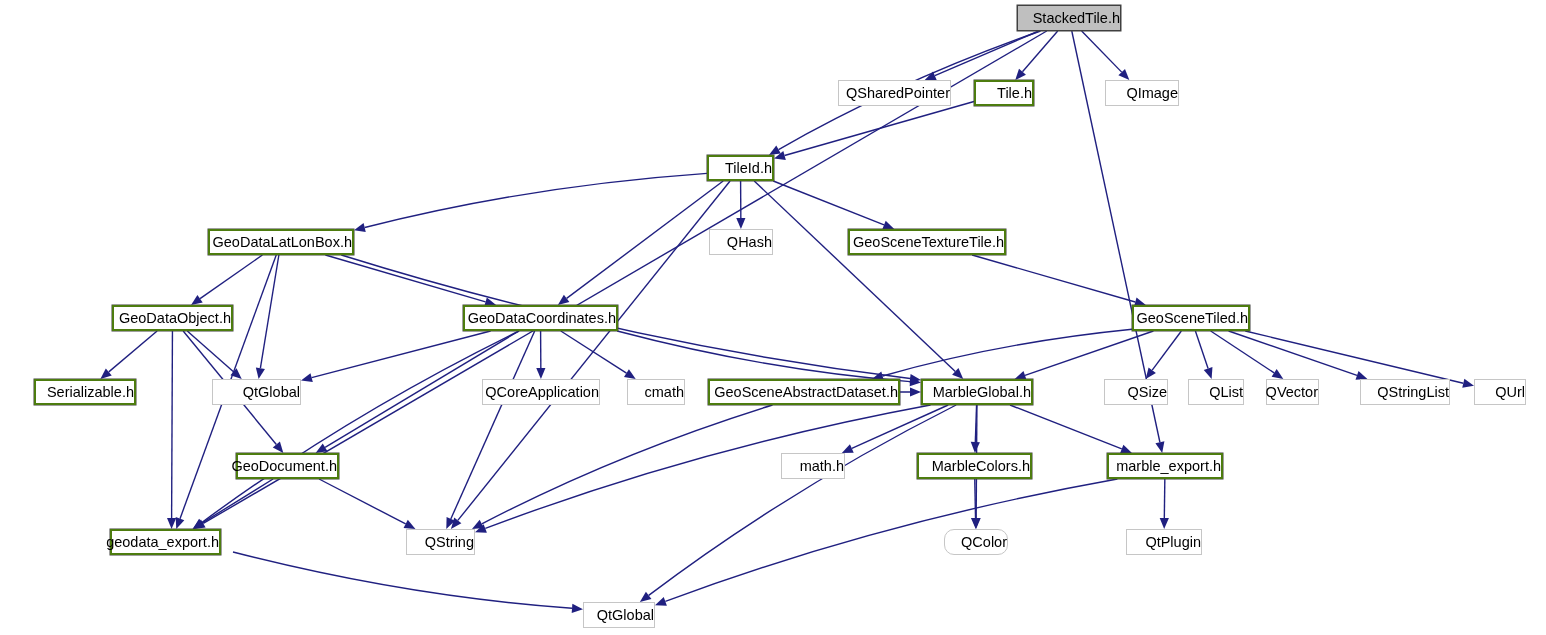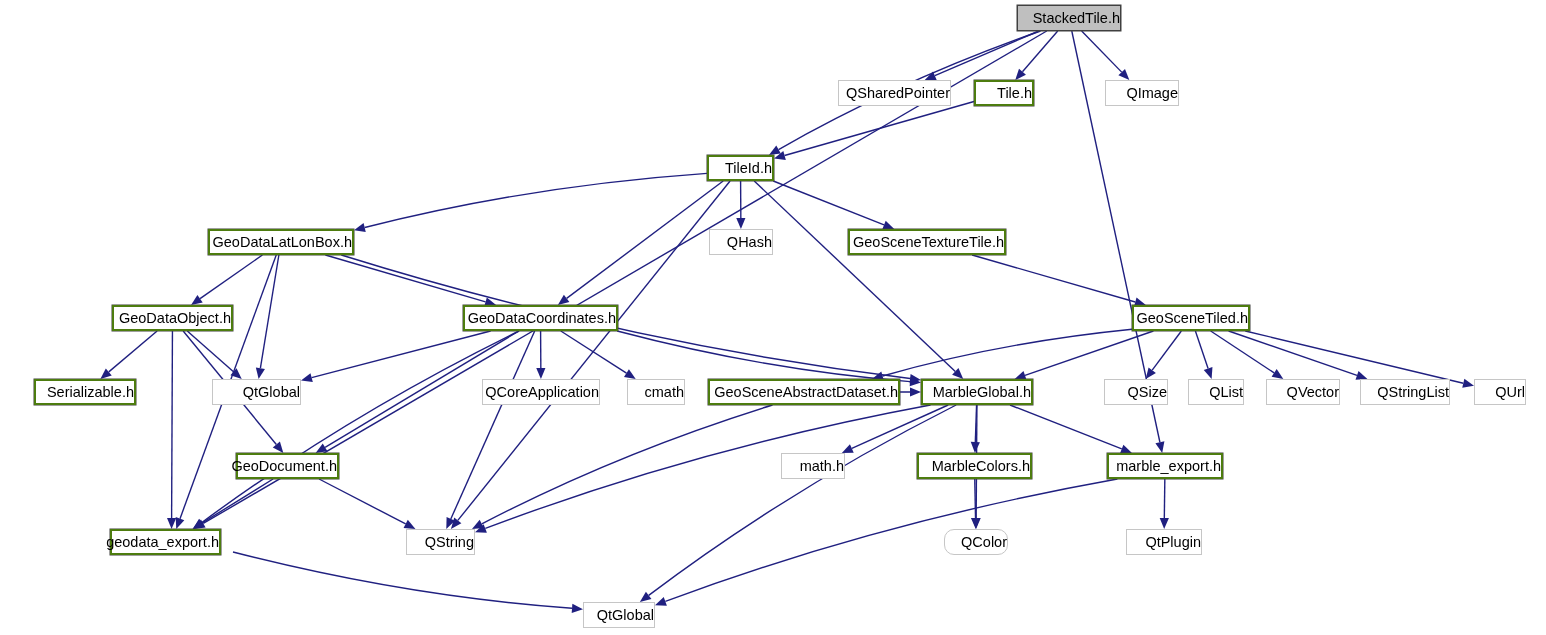--- a/index.html
+++ b/index.html
@@ -310,21 +310,21 @@
       </div>
       <div class="node internal" style="left: 921px; top: 379px; width: 112px;">
         <span>MarbleGlobal.h</span>
       </div>
       <div class="node external" style="left: 1104px; top: 379px; width: 64px;">
         <span>QSize</span>
       </div>
       <div class="node external" style="left: 1188px; top: 379px; width: 56px;">
         <span>QList</span>
       </div>
-      <div class="node external" style="left: 1266px; top: 379px; width: 74px;">
+      <div class="node external" style="left: 1266px; top: 379px; width: 53px;">
         <span>QVector</span>
       </div>
       <div class="node external" style="left: 1360px; top: 379px; width: 90px;">
         <span>QStringList</span>
       </div>
       <div class="node external" style="left: 1474px; top: 379px; width: 52px;">
         <span>QUrl</span>
       </div>
       <div class="node internal" style="left: 236px; top: 453px; width: 103px;">
         <span>GeoDocument.h</span>

